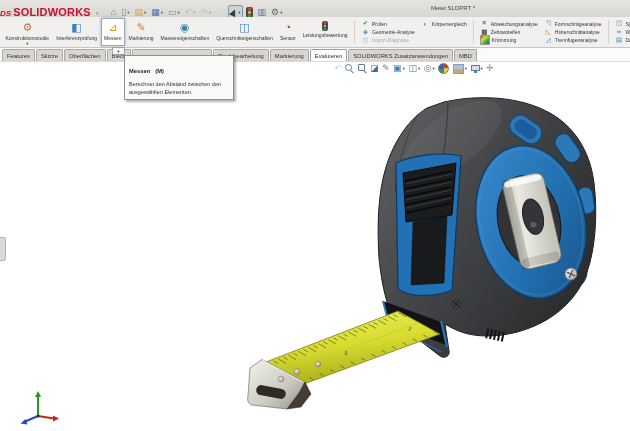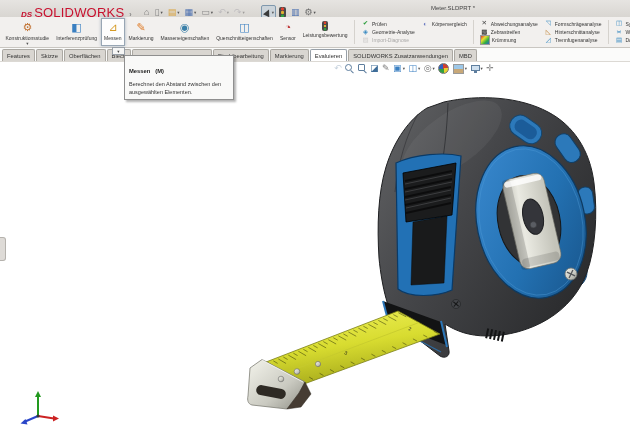--- a/index.html
+++ b/index.html
@@ -2,24 +2,24 @@
 <html><head>
 <meta charset="utf-8">
 <style>
   html,body{margin:0;padding:0}
   body{width:630px;height:431px;overflow:hidden;position:relative;background:#fff;
        font-family:"Liberation Sans","DejaVu Sans",sans-serif;-webkit-font-smoothing:antialiased}
 
   
   .menubar{position:absolute;top:0;left:0;right:0;height:25px;z-index:5;
     background:linear-gradient(#e6e4e1,#d3d0cb);border-bottom:1px solid #b8b5b0;
-    display:flex;align-items:center;padding:0 21px;box-sizing:border-box}
+    display:flex;align-items:center;padding:0 0;box-sizing:border-box}
   .logo{display:flex;align-items:baseline;gap:2px;margin-right:10px}
   .ds{color:#c8102e;font-weight:bold;font-style:italic;font-size:8px}
-  .sw{color:#c8102e;font-weight:normal;font-size:13px;letter-spacing:.2px}
+  .sw{color:#c8102e;font-weight:bold;font-size:11px;letter-spacing:.2px}
   .chev{color:#666;font-size:7px;margin-left:3px}
   .mb-icons{display:flex;align-items:center}
   .mb-btn{display:flex;align-items:center;height:13px;padding:0 1.5px;border:1px solid transparent;border-radius:2px}
   .mb-btn.sel{background:#ccd4da;border-color:#7f98ad}
   .mb-btn.dis{opacity:.45}
   .mb-btn.gap{margin-left:14px}
   .mb-glyph{font-size:9px;line-height:1}
   .dd{font-size:4.5px;color:#555;margin-left:1px}
   .title{position:absolute;left:393px;width:120px;top:5px;text-align:center;font-size:6px;color:#444}
 

